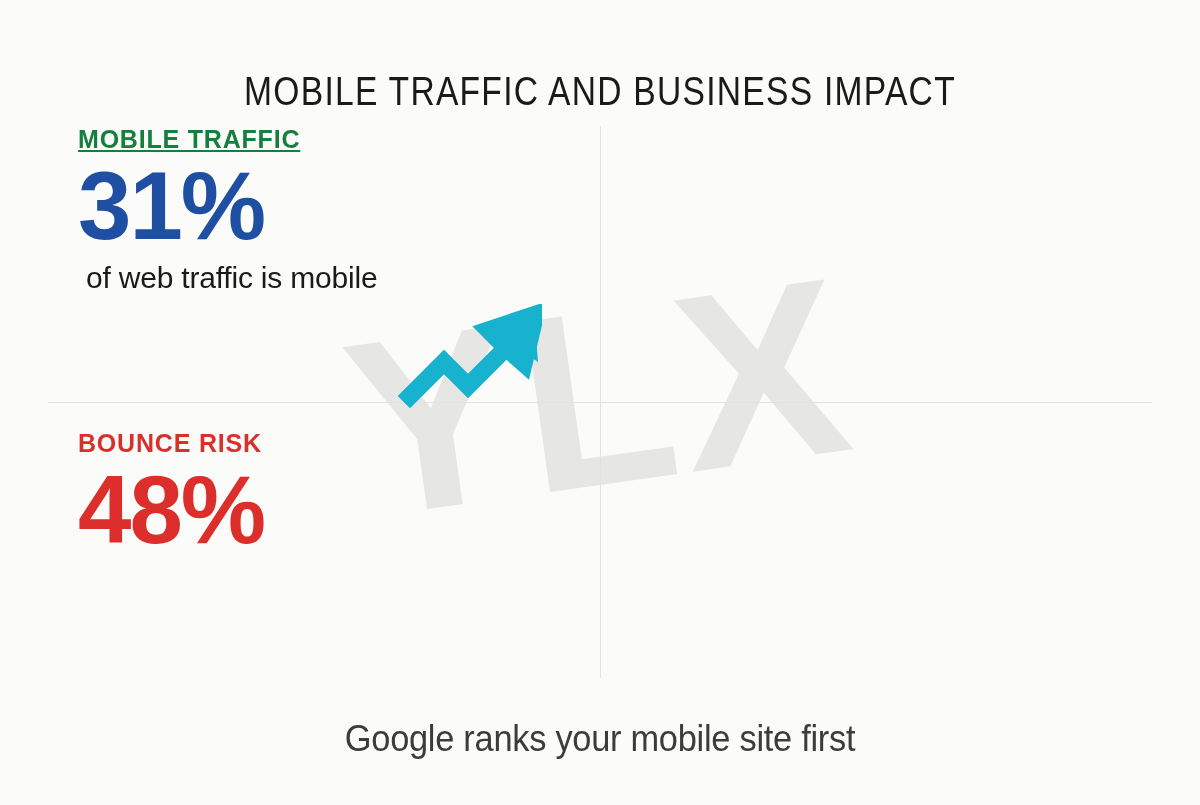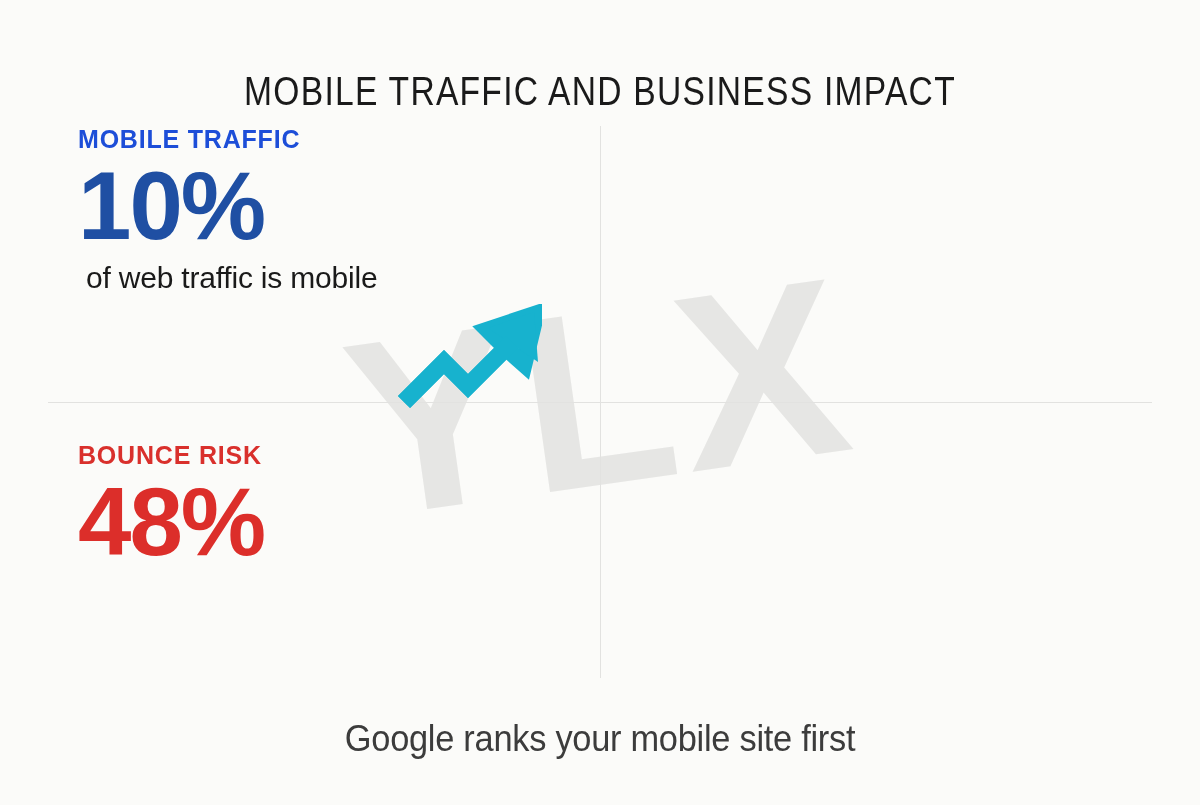--- a/index.html
+++ b/index.html
@@ -79,21 +79,21 @@
     grid-template-columns: 600px 600px;
     grid-template-rows: 276px 284px;
     z-index: 2;
   }
   .cell {
     position: relative;
     box-sizing: border-box;
   }
   .cell.left  { padding-left: 78px; }
   .cell.right { padding-left: 650px; }
-  .cell.bottom-row { padding-top: 40px; }
+  .cell.bottom-row { padding-top: 28px; }
 
   .stat-label {
     font-size: 25px;
     font-weight: 700;
     letter-spacing: 0.8px;
     margin: 0 0 4px 0;
     line-height: 1.1;
     white-space: nowrap;
   }
   .stat-number {
@@ -107,21 +107,21 @@
   .stat-desc {
     font-size: 30px;
     font-weight: 400;
     color: #1a1a1a;
     line-height: 1.32;
     margin: 4px 0 0 8px;
     letter-spacing: -0.2px;
   }
 
   
-  .blue   .stat-label  { color: #1d4ed8; }
+  .blue   .stat-label  { color: #15803d; text-decoration: underline; }
   .blue   .stat-number { color: #1f4fa3; }
   .orange .stat-label  { color: #e0a02a; }
   .orange .stat-number { color: #e3a024; }
   .red    .stat-label  { color: #d9302c; }
   .red    .stat-number { color: #dc2e2a; }
   .gray   .stat-label  { color: #585858; }
   .gray   .stat-number { color: #565656; }
 
   
   .icon-wrap { position: absolute; }
@@ -150,21 +150,21 @@
 
 <h1 id="title">MOBILE TRAFFIC AND BUSINESS IMPACT</h1>
 
 <div id="divider-vertical"></div>
 <div id="divider-horizontal"></div>
 
 <div id="grid">
 
   <div class="cell left blue">
     <p class="stat-label">MOBILE TRAFFIC</p>
-    <p class="stat-number">10%</p>
+    <p class="stat-number">31%</p>
     <p class="stat-desc">of web traffic is mobile</p>
 
     <span class="icon-wrap" id="icon-trend-arrow">
       <svg width="146" height="106" viewBox="0 0 146 106">
         <path d="M8 98 L48 58 L72 82 L110 44 L92 26 L140 10 L128 60 L110 44" fill="none" stroke="#17b2ce" stroke-width="17" stroke-linejoin="miter" stroke-linecap="butt"></path>
         <polygon points="138,8 142,58 92,24" fill="#17b2ce"></polygon>
         <path d="M8 98 L48 58 L72 82 L116 38" fill="none" stroke="#17b2ce" stroke-width="17" stroke-linejoin="miter" stroke-linecap="butt"></path>
       </svg>
     </span>
   </div>

